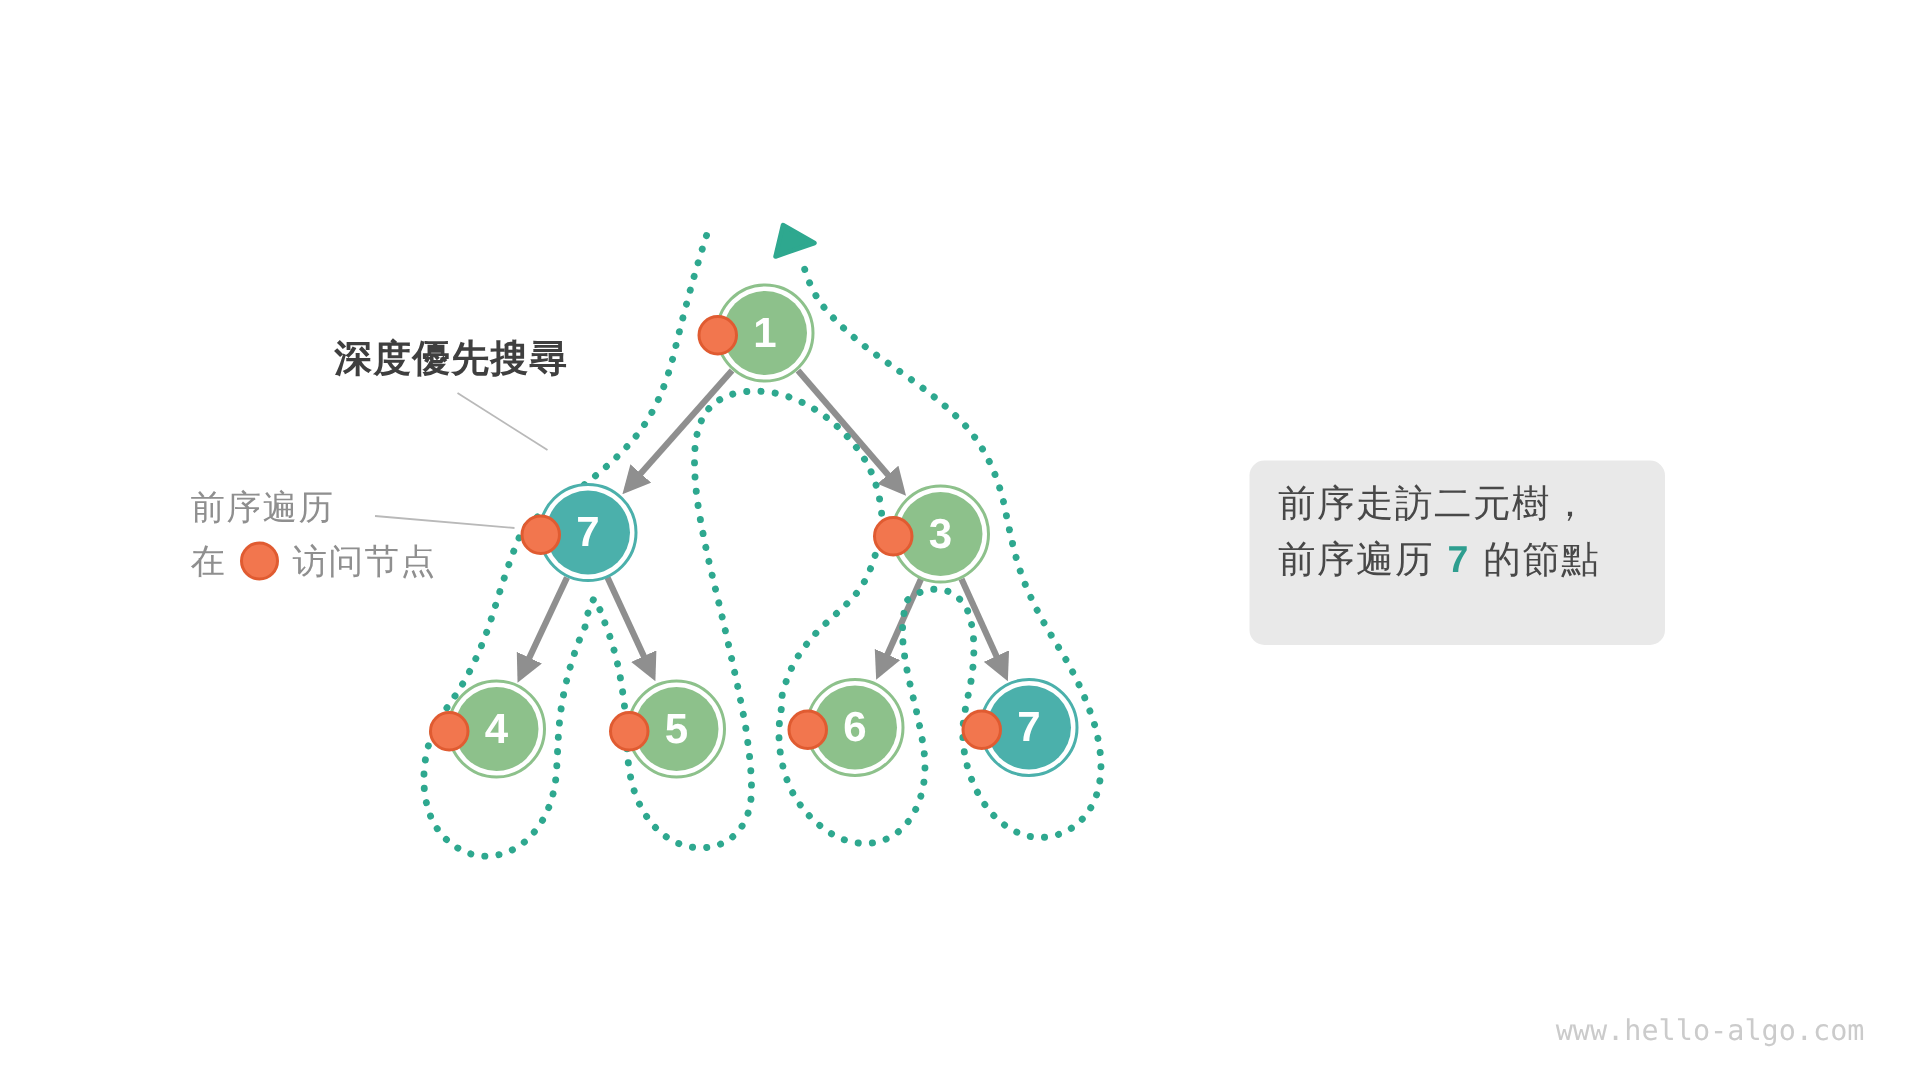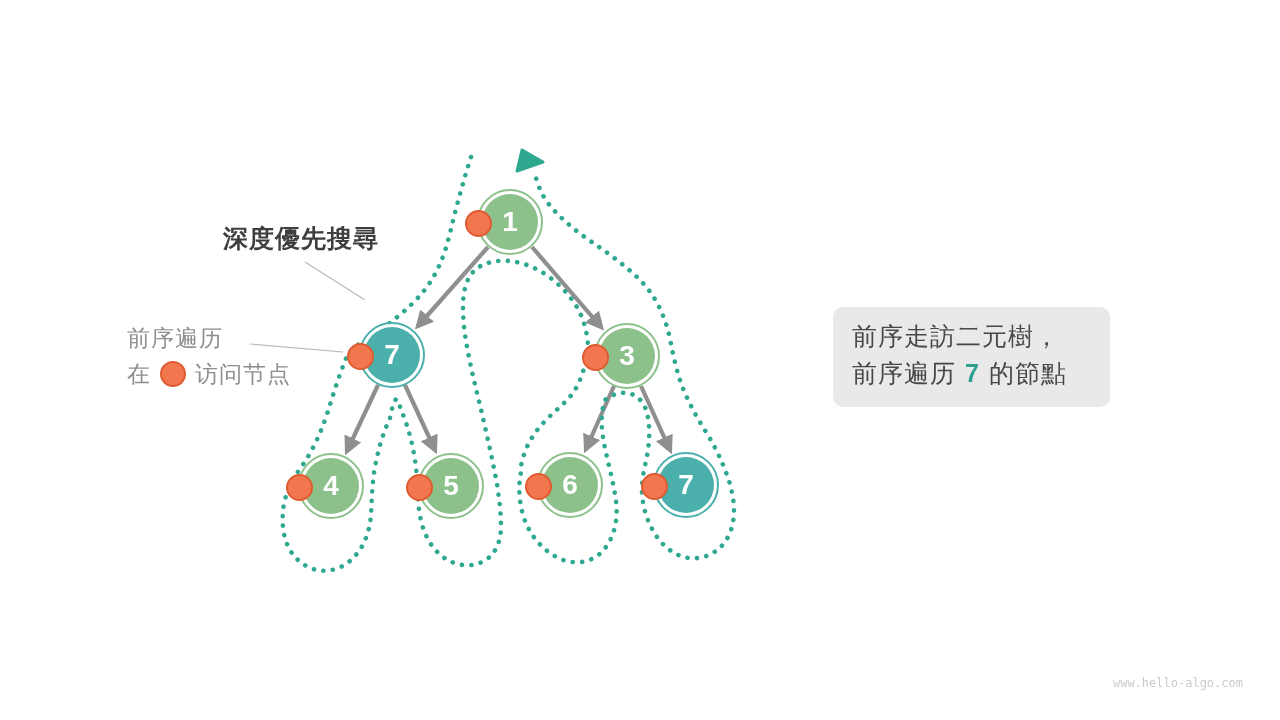--- a/index.html
+++ b/index.html
@@ -44,30 +44,30 @@
   .preorder-label{
     position:absolute;left:127px;top:320px;
     font-size:23px;color:var(--label-gray);line-height:36px;letter-spacing:1px;
   }
   .legend-dot{
     display:inline-block;width:26px;height:26px;border-radius:50%;
     background:var(--visit-orange);border:2px solid var(--visit-orange-border);
     box-sizing:border-box;vertical-align:-5px;margin:0 9px;
   }
   .callout{
-    position:absolute;left:833px;top:307px;width:277px;height:100px;
+    position:absolute;left:833px;top:307px;width:277px;height:123px;
     background:var(--callout-bg);border-radius:10px;box-sizing:border-box;
     padding:11px 0 0 19px;
     font-size:25px;color:var(--callout-text);line-height:37px;letter-spacing:1px;
   }
   .callout .val{color:var(--callout-value);font-weight:bold;margin:0 9px;}
   .watermark{
     position:absolute;right:37px;top:676px;
     font-family:"DejaVu Sans Mono","Liberation Mono",monospace;
-    font-size:12px;color:var(--watermark-gray);
+    font-size:19px;color:var(--watermark-gray);
   }
 </style>
 </head>
 <body>
 
 <div class="canvas" style="--path-teal: #2ea88f; --edge-gray: #8f8f8f; --visit-orange: #f2764e; --visit-orange-border: #e05b31; --label-dark: #3f3f3f; --label-gray: #8f8f8f; --callout-bg: #e9e9e9; --callout-text: #484848; --callout-value: #2e9e8f; --watermark-gray: #cbcbcb;">
 
   <svg class="layer" width="1280" height="720">
     <defs>
       <marker id="arrow" viewBox="0 0 10 10" refX="7.5" refY="5" markerWidth="4.4" markerHeight="4.4" orient="auto-start-reverse">

